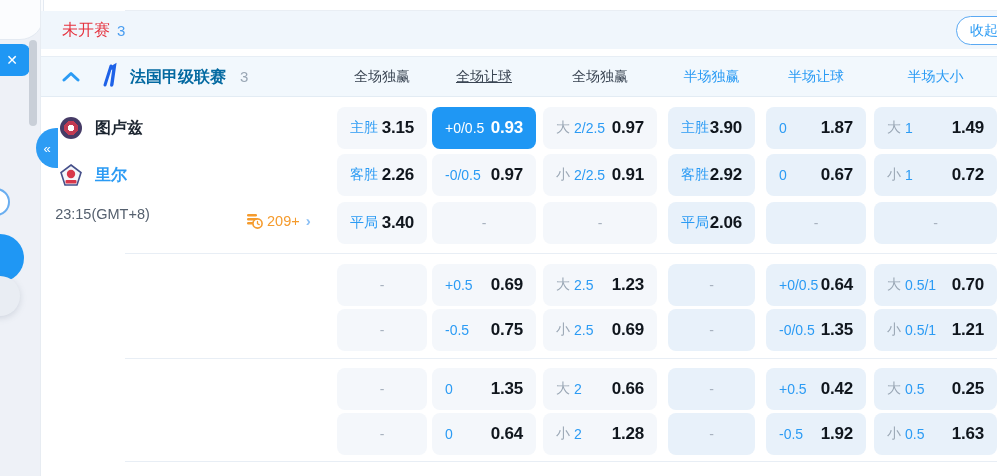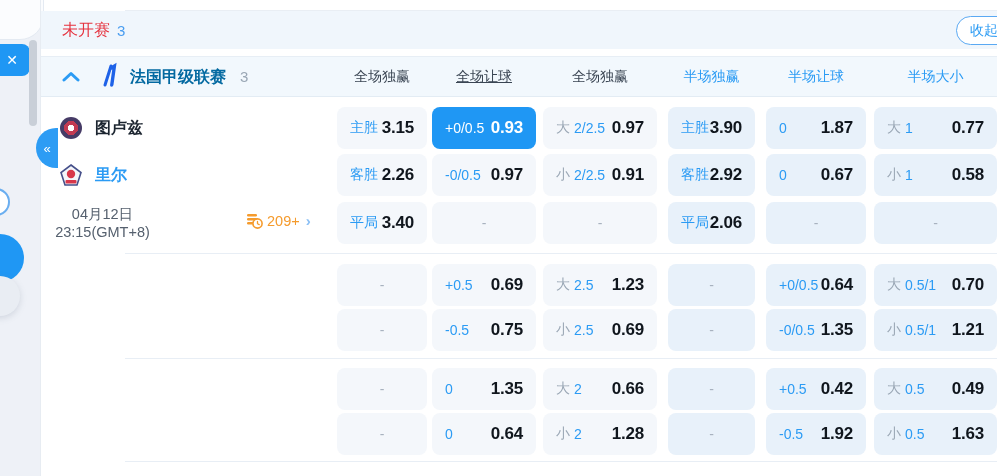--- a/index.html
+++ b/index.html
@@ -130,21 +130,20 @@
 </div>
 <div class="team-row" style="left:60px; top:164px;">
   <svg width="22" height="22" viewBox="0 0 22 22">
     <path d="M11 1 L21 8.5 L17 21 L5 21 L1 8.5 Z" fill="#f4f6fa" stroke="#46508a" stroke-width="1.6"></path>
     <circle cx="11" cy="10" r="4.2" fill="#d8374a"></circle>
     <rect x="5.5" y="16" width="11" height="3.4" rx="1" fill="#d8374a"></rect>
   </svg>
   <span class="team-name away">里尔</span>
 </div>
 <div class="datetime">
-  <div>04月12日</div>
   <div>23:15(GMT+8)</div>
 </div>
 <div class="more-markets">
   <svg width="17" height="17" viewBox="0 0 17 17">
     <rect x="1" y="2" width="10" height="2.4" rx="1.2" fill="#f59b2d"></rect>
     <rect x="1" y="6" width="10" height="2.4" rx="1.2" fill="#f59b2d"></rect>
     <rect x="1" y="10" width="7" height="2.4" rx="1.2" fill="#f59b2d"></rect>
     <circle cx="11.5" cy="11.5" r="4.6" fill="#ffffff" stroke="#f59b2d" stroke-width="1.6"></circle>
     <path d="M11.5 9.4 L11.5 11.7 L13.2 12.6" fill="none" stroke="#f59b2d" stroke-width="1.3" stroke-linecap="round"></path>
   </svg>
@@ -182,21 +181,21 @@
       <span class="cell-left">
         <i class="line" style="font-style: normal;">0</i>
       </span>
       <span class="val">1.87</span>
     </div>
     <div class="cell half" style="left: 874px; top: 107px; width: 123px;">
       <span class="cell-left">
         <i class="lab-gray" style="font-style: normal;">大</i>
         <i class="line" style="font-style: normal;">1</i>
       </span>
-      <span class="val">0.77</span>
+      <span class="val">1.49</span>
     </div>
     <div class="cell" style="left: 337px; top: 154px; width: 90px;">
       <span class="cell-left">
         <i class="lab-blue" style="font-style: normal;">客胜</i>
       </span>
       <span class="val">2.26</span>
     </div>
     <div class="cell" style="left: 432px; top: 154px; width: 104px;">
       <span class="cell-left">
         <i class="line" style="font-style: normal;">-0/0.5</i>
@@ -220,21 +219,21 @@
       <span class="cell-left">
         <i class="line" style="font-style: normal;">0</i>
       </span>
       <span class="val">0.67</span>
     </div>
     <div class="cell half" style="left: 874px; top: 154px; width: 123px;">
       <span class="cell-left">
         <i class="lab-gray" style="font-style: normal;">小</i>
         <i class="line" style="font-style: normal;">1</i>
       </span>
-      <span class="val">0.58</span>
+      <span class="val">0.72</span>
     </div>
     <div class="cell" style="left: 337px; top: 202px; width: 90px;">
       <span class="cell-left">
         <i class="lab-blue" style="font-style: normal;">平局</i>
       </span>
       <span class="val">3.40</span>
     </div>
     <div class="cell dash-cell" style="left: 432px; top: 202px; width: 104px;">
       <span class="dash">-</span>
     </div>
@@ -340,21 +339,21 @@
       <span class="cell-left">
         <i class="line" style="font-style: normal;">+0.5</i>
       </span>
       <span class="val">0.42</span>
     </div>
     <div class="cell half" style="left: 874px; top: 368px; width: 123px;">
       <span class="cell-left">
         <i class="lab-gray" style="font-style: normal;">大</i>
         <i class="line" style="font-style: normal;">0.5</i>
       </span>
-      <span class="val">0.49</span>
+      <span class="val">0.25</span>
     </div>
     <div class="cell dash-cell" style="left: 337px; top: 413px; width: 90px;">
       <span class="dash">-</span>
     </div>
     <div class="cell" style="left: 432px; top: 413px; width: 104px;">
       <span class="cell-left">
         <i class="line" style="font-style: normal;">0</i>
       </span>
       <span class="val">0.64</span>
     </div>

